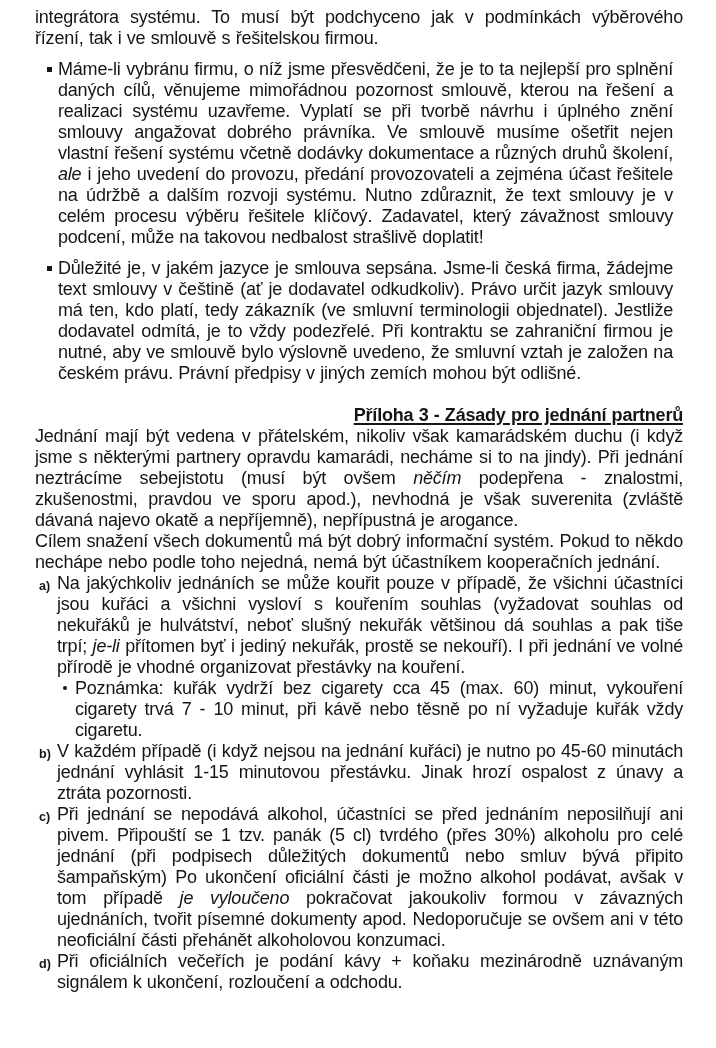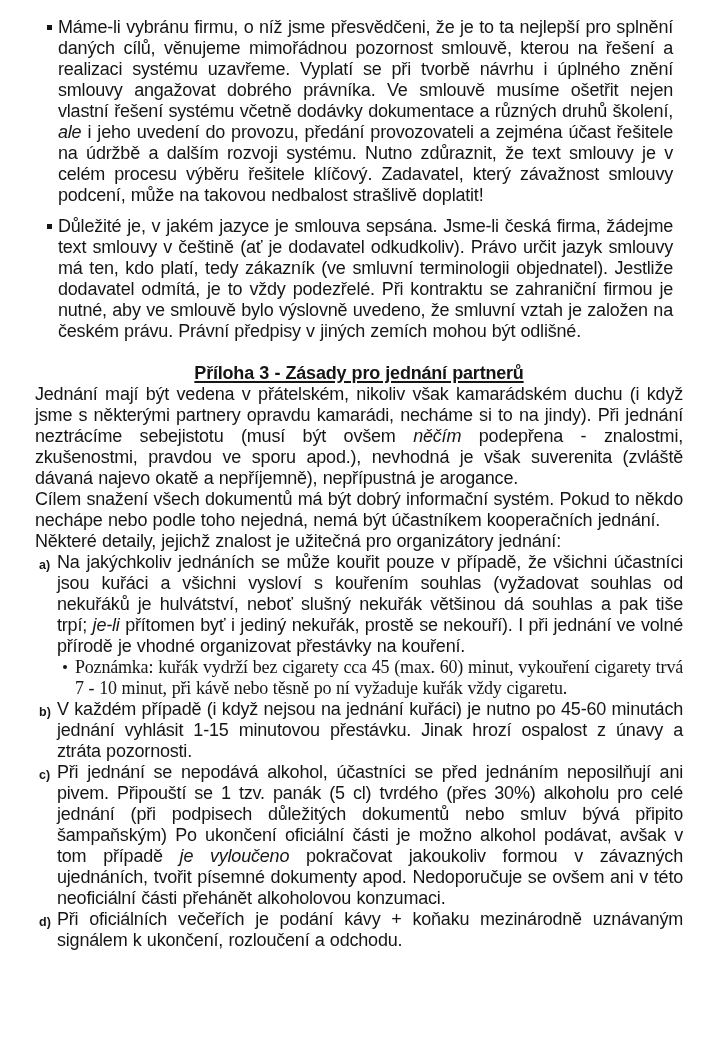--- a/index.html
+++ b/index.html
@@ -39,21 +39,21 @@
     width: 5px;
     height: 5px;
     background: currentColor;
   }
 
   
   .heading {
     margin: 21px 0 0 0;
     font-size: 18px;
     font-weight: 700;
-    text-align: center;
+    text-align: right;
     text-decoration: underline;
     text-decoration-thickness: 2px;
     text-underline-offset: 2px;
     letter-spacing: -0.2px;
   }
 
   
   .letter-item {
     position: relative;
     padding-left: 22px;
@@ -66,50 +66,49 @@
     font-size: 12.5px;
     font-weight: 700;
     letter-spacing: 0;
   }
 
   
   .note-item {
     position: relative;
     padding-left: 18px;
     margin: 0;
-    font-family: Liberation Serif, serif;
   }
   .note-item::before {
     content: "";
     position: absolute;
     left: 6px;
     top: 8px;
     width: 4px;
     height: 4px;
     border-radius: 50%;
     background: currentColor;
   }
 </style>
 </head>
 <body>
 
 <div class="page">
 
+  <p class="para"><span>integrátora systému. To musí být podchyceno jak v podmínkách výběrového řízení, tak i ve smlouvě s řešitelskou firmou.</span></p>
 
   <div>
       <div class="bullet-item"><span>Máme-li vybránu firmu, o níž jsme přesvědčeni, že je to ta nejlepší pro splnění daných cílů, věnujeme mimořádnou pozornost smlouvě, kterou na řešení a realizaci systému uzavřeme. Vyplatí se při tvorbě návrhu i úplného znění smlouvy angažovat dobrého právníka. Ve smlouvě musíme ošetřit nejen vlastní řešení systému včetně dodávky dokumentace a různých druhů školení, </span><em>ale</em><span> i jeho uvedení do provozu, předání provozovateli a zejména účast řešitele na údržbě a dalším rozvoji systému. Nutno zdůraznit, že text smlouvy je v celém procesu výběru řešitele klíčový. Zadavatel, který závažnost smlouvy podcení, může na takovou nedbalost strašlivě doplatit!</span></div>
       <div class="bullet-item"><span>Důležité je, v jakém jazyce je smlouva sepsána. Jsme-li česká firma, žádejme text smlouvy v češtině (ať je dodavatel odkudkoliv). Právo určit jazyk smlouvy má ten, kdo platí, tedy zákazník (ve smluvní terminologii objednatel). Jestliže dodavatel odmítá, je to vždy podezřelé. Při kontraktu se zahraniční firmou je nutné, aby ve smlouvě bylo výslovně uvedeno, že smluvní vztah je založen na českém právu. Právní předpisy v jiných zemích mohou být odlišné.</span></div>
     </div>
 
   <h2 class="heading">Příloha 3 - Zásady pro jednání partnerů</h2>
 
   <div>
       <p class="para"><span>Jednání mají být vedena v přátelském, nikoliv však kamarádském duchu (i když jsme s některými partnery opravdu kamarádi, necháme si to na jindy). Při jednání neztrácíme sebejistotu (musí být ovšem </span><em>něčím</em><span> podepřena - znalostmi, zkušenostmi, pravdou ve sporu apod.), nevhodná je však suverenita (zvláště dávaná najevo okatě a nepříjemně), nepřípustná je arogance.</span></p>
       <p class="para"><span>Cílem snažení všech dokumentů má být dobrý informační systém. Pokud to někdo nechápe nebo podle toho nejedná, nemá být účastníkem kooperačních jednání.</span></p>
-      <p class="para"><span>Některé detaily, jejichž znalost je užitečná pro organizátory jednání:</span></p>
     </div>
 
   <div>
       <div class="letter-item"><span class="letter-label">a)</span><span><span>Na jakýchkoliv jednáních se může kouřit pouze v případě, že všichni účastníci jsou kuřáci a všichni vysloví s kouřením souhlas (vyžadovat souhlas od nekuřáků je hulvátství, neboť slušný nekuřák většinou dá souhlas a pak tiše trpí; </span><em>je-li</em><span> přítomen byť i jediný nekuřák, prostě se nekouří). I při jednání ve volné přírodě je vhodné organizovat přestávky na kouření.</span></span><div class="note-item"><span>Poznámka: kuřák vydrží bez cigarety cca 45 (max. 60) minut, vykouření cigarety trvá 7 - 10 minut, při kávě nebo těsně po ní vyžaduje kuřák vždy cigaretu.</span></div></div>
       <div class="letter-item"><span class="letter-label">b)</span><span><span>V každém případě (i když nejsou na jednání kuřáci) je nutno po 45-60 minutách jednání vyhlásit 1-15 minutovou přestávku. Jinak hrozí ospalost z únavy a ztráta pozornosti.</span></span></div>
       <div class="letter-item"><span class="letter-label">c)</span><span><span>Při jednání se nepodává alkohol, účastníci se před jednáním neposilňují ani pivem. Připouští se 1 tzv. panák (5 cl) tvrdého (přes 30%) alkoholu pro celé jednání (při podpisech důležitých dokumentů nebo smluv bývá připito šampaňským) Po ukončení oficiální části je možno alkohol podávat, avšak v tom případě </span><em>je vyloučeno</em><span> pokračovat jakoukoliv formou v závazných ujednáních, tvořit písemné dokumenty apod. Nedoporučuje se ovšem ani v této neoficiální části přehánět alkoholovou konzumaci.</span></span></div>
       <div class="letter-item"><span class="letter-label">d)</span><span><span>Při oficiálních večeřích je podání kávy + koňaku mezinárodně uznávaným signálem k ukončení, rozloučení a odchodu.</span></span></div>
     </div>
 
 </div>

